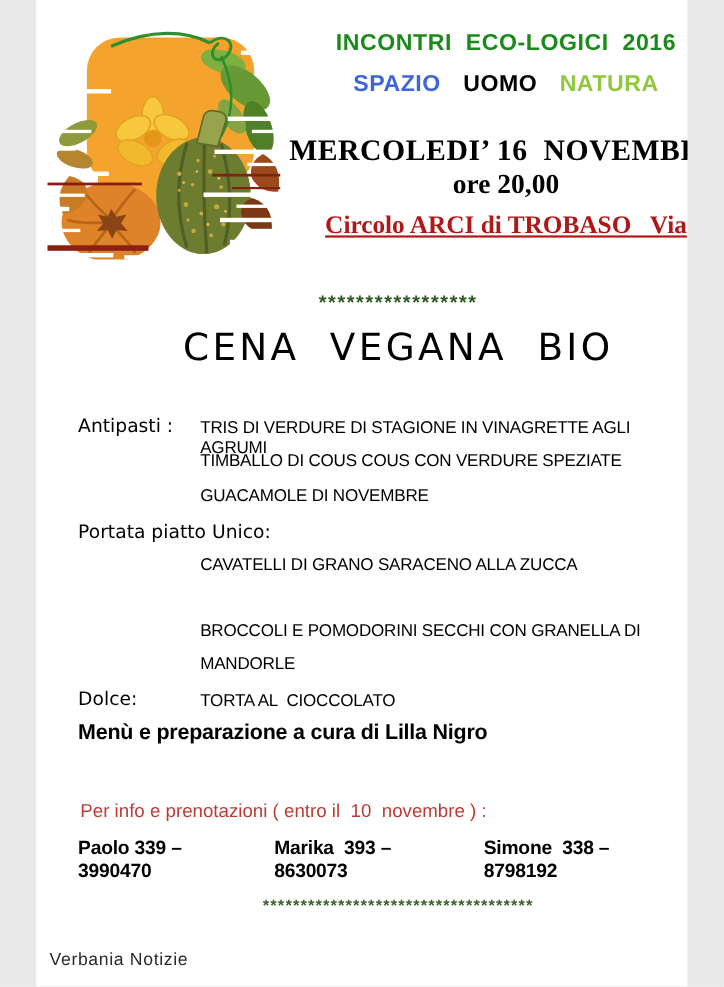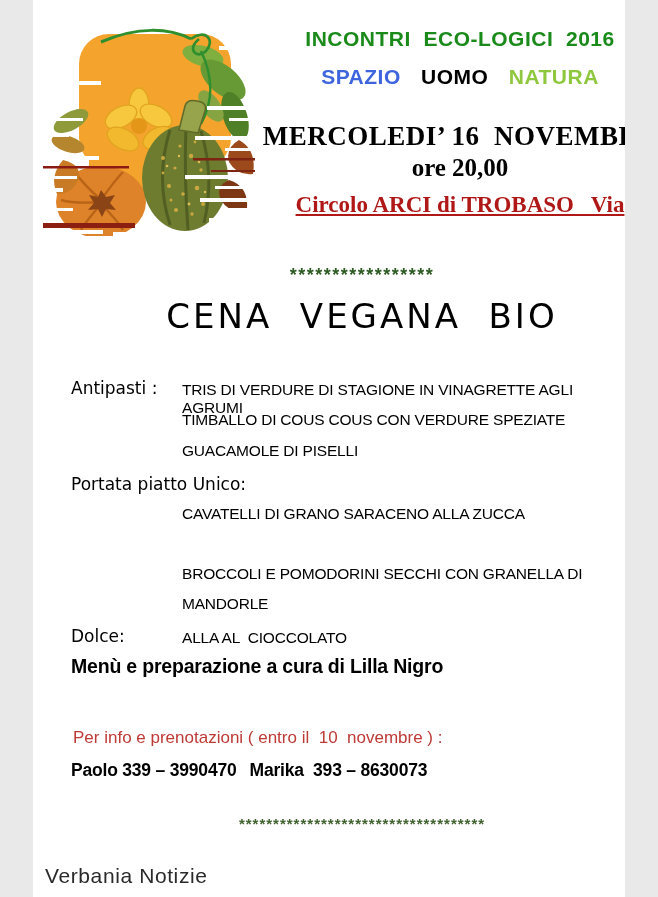--- a/index.html
+++ b/index.html
@@ -83,21 +83,21 @@
     position:absolute; left:40px; top:728px;
     font-size:17px; color:#be3a36;
   }
   .contacts {
     position:absolute; left:38px; top:760px;
     display:flex; gap:13px;
     font-size:17.5px; font-weight:bold; letter-spacing:-.2px;
   }
   .watermark {
     position:absolute; left:12px; top:864px;
-    font-size:21px; color:#2a2a2a; letter-spacing:.6px;
+    font-size:16px; color:#2a2a2a; letter-spacing:.6px;
   }
 
   
   .illus { position:absolute; left:10px; top:18px; width:212px; height:218px; }
 </style>
 </head>
 <body>
 
 <div class="page">
 
@@ -218,33 +218,34 @@
   <div class="hdr-line date-line" data-bind="event.date">MERCOLEDI’ 16  NOVEMBRE</div>
   <div class="hdr-line time-line" data-bind="event.time">ore 20,00</div>
   <div class="hdr-line venue-line venue1" data-bind="event.venue_line1">Circolo ARCI di TROBASO   Via</div>
 
   <div class="center-line stars-top" data-bind="separators.stars_top">*****************</div>
   <div class="center-line menu-title" data-bind="menu.title">CENA  VEGANA  BIO</div>
 
   <div class="sec-label lbl-antipasti" data-bind="menu.antipasti.label">Antipasti :</div>
   <div class="menu-item it-a0" data-bind="menu.antipasti.items.0">TRIS DI VERDURE DI STAGIONE IN VINAGRETTE AGLI AGRUMI</div>
   <div class="menu-item it-a1" data-bind="menu.antipasti.items.1">TIMBALLO DI COUS COUS CON VERDURE SPEZIATE</div>
-  <div class="menu-item it-a2" data-bind="menu.antipasti.items.2">GUACAMOLE DI PISELLI</div>
+  <div class="menu-item it-a2" data-bind="menu.antipasti.items.2">GUACAMOLE DI NOVEMBRE</div>
 
   <div class="sec-label lbl-portata" data-bind="menu.portata.label">Portata piatto Unico:</div>
   <div class="menu-item it-p0" data-bind="menu.portata.items.0">CAVATELLI DI GRANO SARACENO ALLA ZUCCA</div>
   <div class="menu-item it-p2" data-bind="menu.portata.items.2">BROCCOLI E POMODORINI SECCHI CON GRANELLA DI</div>
   <div class="menu-item it-p3" data-bind="menu.portata.items.3">MANDORLE</div>
 
   <div class="sec-label lbl-dolce" data-bind="menu.dolce.label">Dolce:</div>
-  <div class="menu-item it-d0" data-bind="menu.dolce.items.0">ALLA AL  CIOCCOLATO</div>
+  <div class="menu-item it-d0" data-bind="menu.dolce.items.0">TORTA AL  CIOCCOLATO</div>
 
   <div class="credit" data-bind="menu.credit">Menù e preparazione a cura di Lilla Nigro</div>
   <div class="booking" data-bind="info.booking">Per info e prenotazioni ( entro il  10  novembre ) :</div>
   <div class="contacts">
     <span data-bind="info.contacts.0">Paolo 339 – 3990470</span>
     <span data-bind="info.contacts.1">Marika  393 – 8630073</span>
+    <span data-bind="info.contacts.2">Simone  338 – 8798192</span>
   </div>
 
   <div class="center-line stars-bottom" data-bind="separators.stars_bottom">************************************</div>
   <div class="watermark" data-bind="footer.watermark">Verbania Notizie</div>
 
 </div>
 
 </body></html>

